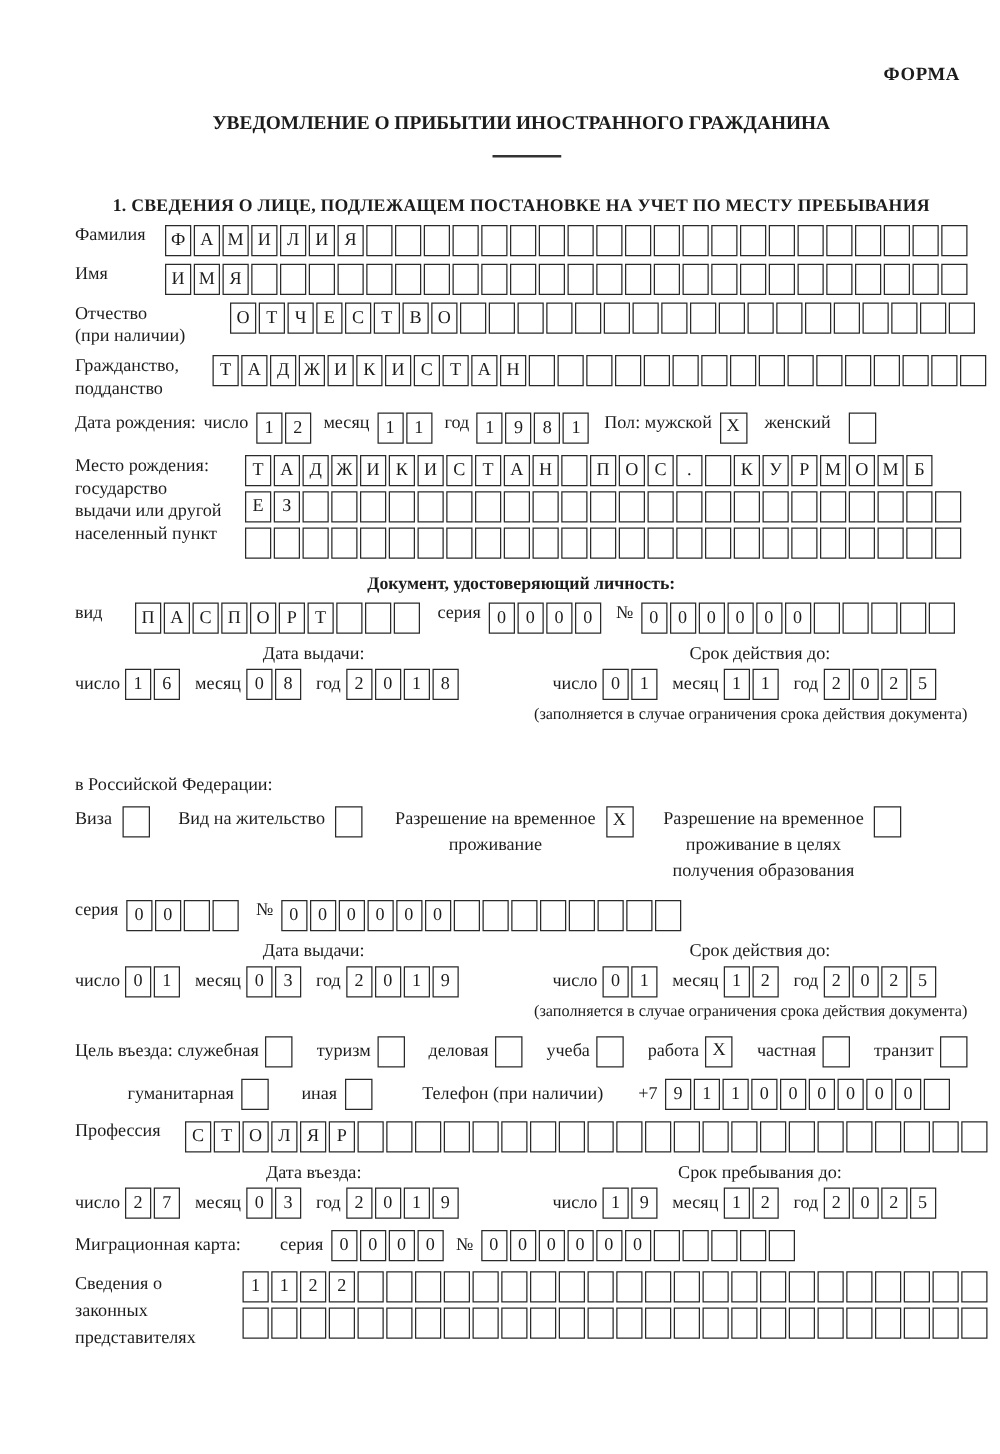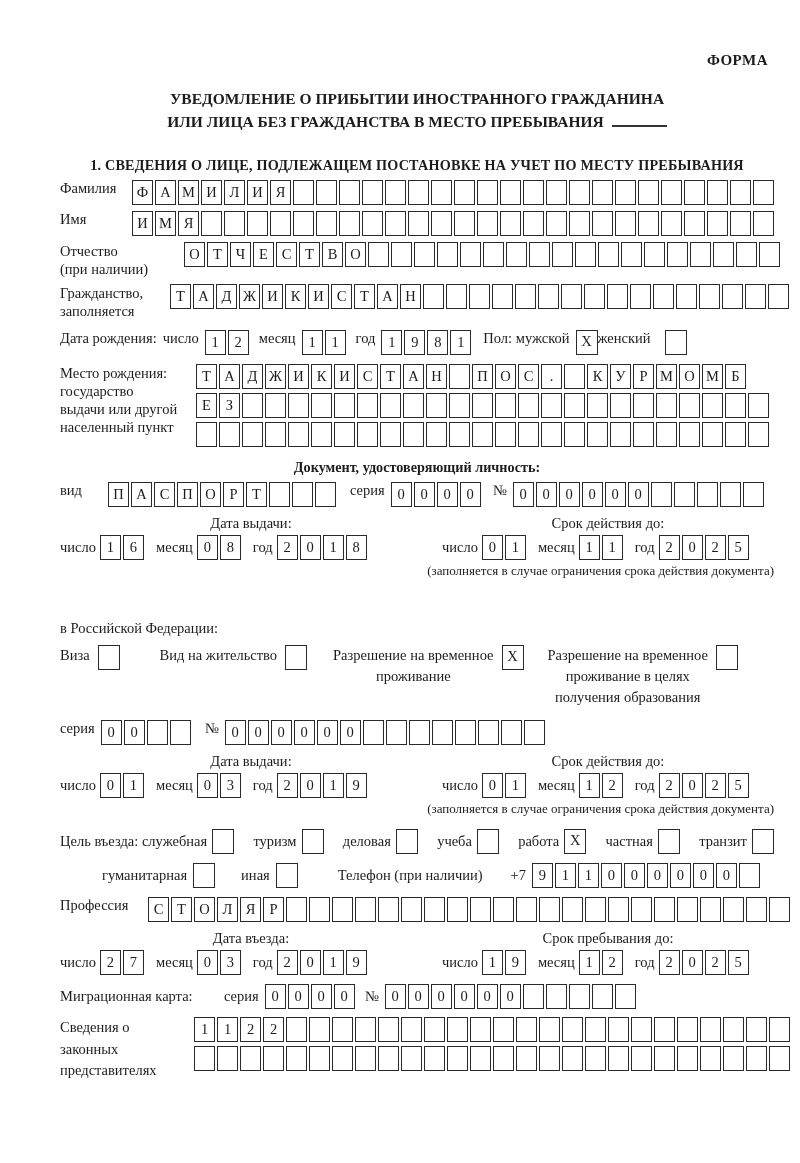--- a/index.html
+++ b/index.html
@@ -65,21 +65,21 @@
 <body>
 
 <div class="page">
 
 
   <div class="forma">ФОРМА</div>
 
   <div class="title">
     <div>УВЕДОМЛЕНИЕ О ПРИБЫТИИ ИНОСТРАННОГО ГРАЖДАНИНА</div>
     <div>
-      <span>ИЛИ ЛИЦА БЕЗ ГРАЖДАНСТВА В МЕСТО ПРЕБЫВАНИЯ</span><span class="blank-line"></span>
+      <span class="blank-line"></span>
     </div>
   </div>
 
   <div class="sec-title">1. СВЕДЕНИЯ О ЛИЦЕ, ПОДЛЕЖАЩЕМ ПОСТАНОВКЕ НА УЧЕТ ПО МЕСТУ ПРЕБЫВАНИЯ</div>
 
   <div class="frow">
     <span class="lbl w-name">Фамилия</span>
     <span class="cells">
         <span class="cell">Ф</span>
         <span class="cell">А</span>
@@ -172,21 +172,21 @@
         <span class="cell"></span>
         <span class="cell"></span>
         <span class="cell"></span>
         <span class="cell"></span>
         <span class="cell"></span>
         <span class="cell"></span>
       </span>
   </div>
 
   <div class="frow">
-    <span class="lbl w-cit lbl2"><span>Гражданство,</span><br><span>заполняется</span></span>
+    <span class="lbl w-cit lbl2"><span>Гражданство,</span><br><span>подданство</span></span>
     <span class="cells">
         <span class="cell">Т</span>
         <span class="cell">А</span>
         <span class="cell">Д</span>
         <span class="cell">Ж</span>
         <span class="cell">И</span>
         <span class="cell">К</span>
         <span class="cell">И</span>
         <span class="cell">С</span>
         <span class="cell">Т</span>
@@ -225,21 +225,21 @@
       </span>
     <span class="lbl">год</span>
     <span class="cells" style="margin-right:10px">
         <span class="cell">1</span>
         <span class="cell">9</span>
         <span class="cell">8</span>
         <span class="cell">1</span>
       </span>
     <span class="lbl">Пол: мужской</span>
     <span class="checkbox">X</span>
-    <span class="lbl" style="">женский</span>
+    <span class="lbl" style="margin-left:14px">женский</span>
     <span class="checkbox" style="margin-left:8px"></span>
   </div>
 
   <div class="frow" style="align-items:flex-start;margin-top:9px">
     <span class="lbl w-place lbl2">
       <span>Место рождения:</span><br>
       <span>государство</span><br>
       <span>выдачи или другой</span><br>
       <span>населенный пункт</span>
     </span>
@@ -417,21 +417,21 @@
   <div class="para">
     <br>
     <span>в Российской Федерации:</span>
   </div>
 
   <div class="permits">
     <span class="permit-item">
       <span class="txt">Виза</span>
       <span class="checkbox"></span>
     </span>
-    <span class="permit-item" style="margin-left:26px">
+    <span class="permit-item" style="margin-left:9px">
       <span class="txt">Вид на жительство</span>
       <span class="checkbox"></span>
     </span>
     <span class="permit-item" style="margin-left:12px">
       <span class="txt"><span>Разрешение на временное</span><br><span>проживание</span></span>
       <span class="checkbox">X</span>
     </span>
     <span class="permit-item" style="margin-right:0;margin-left:10px">
       <span class="txt"><span>Разрешение на временное</span><br><span>проживание в целях</span><br><span>получения образования</span></span>
       <span class="checkbox"></span>

